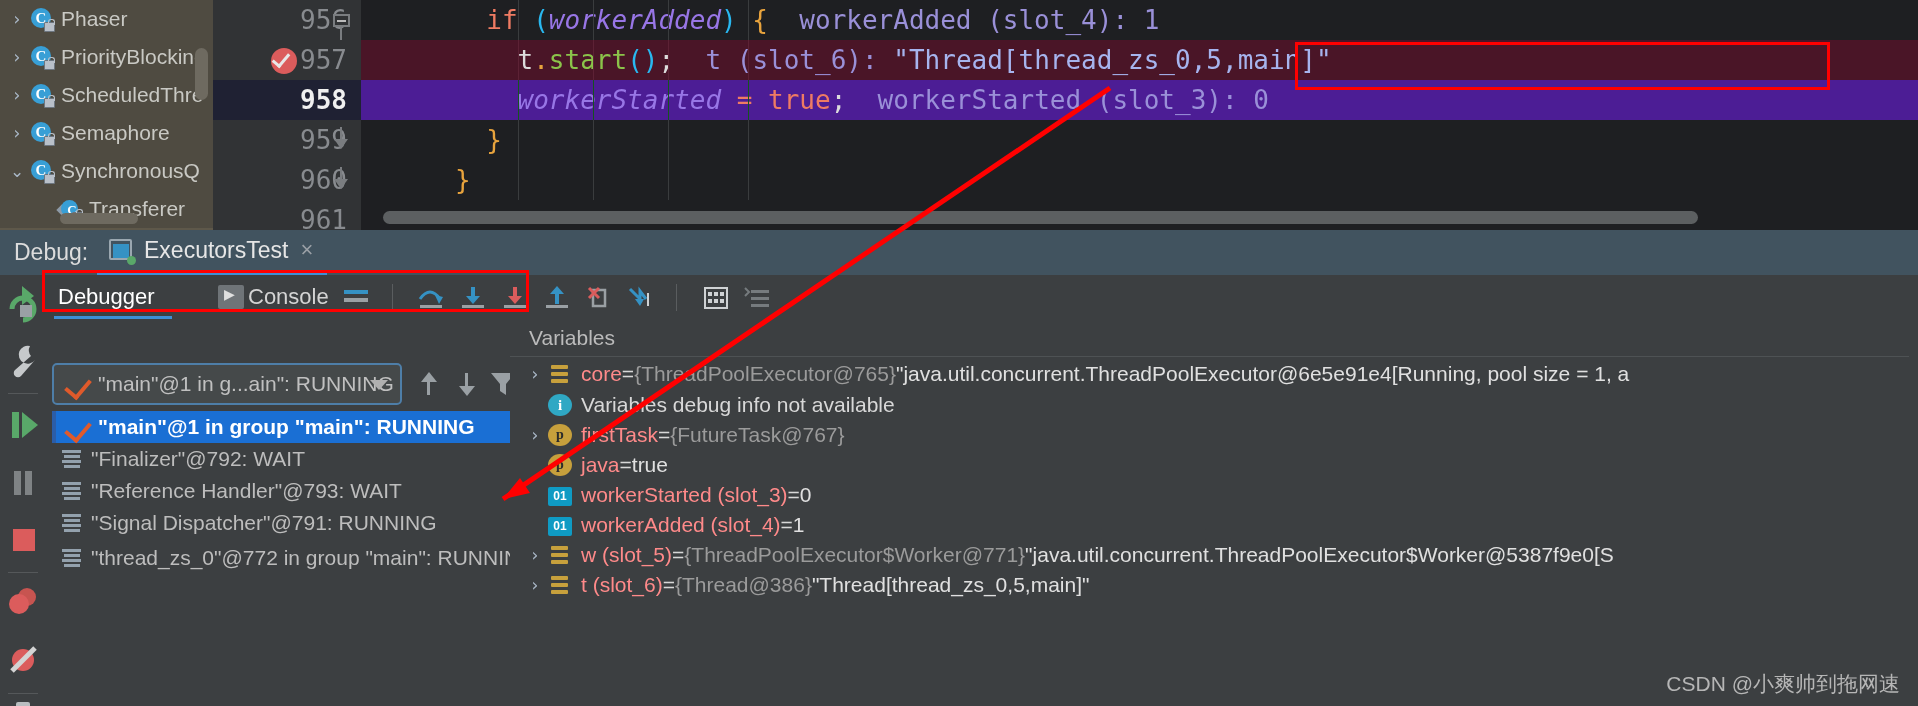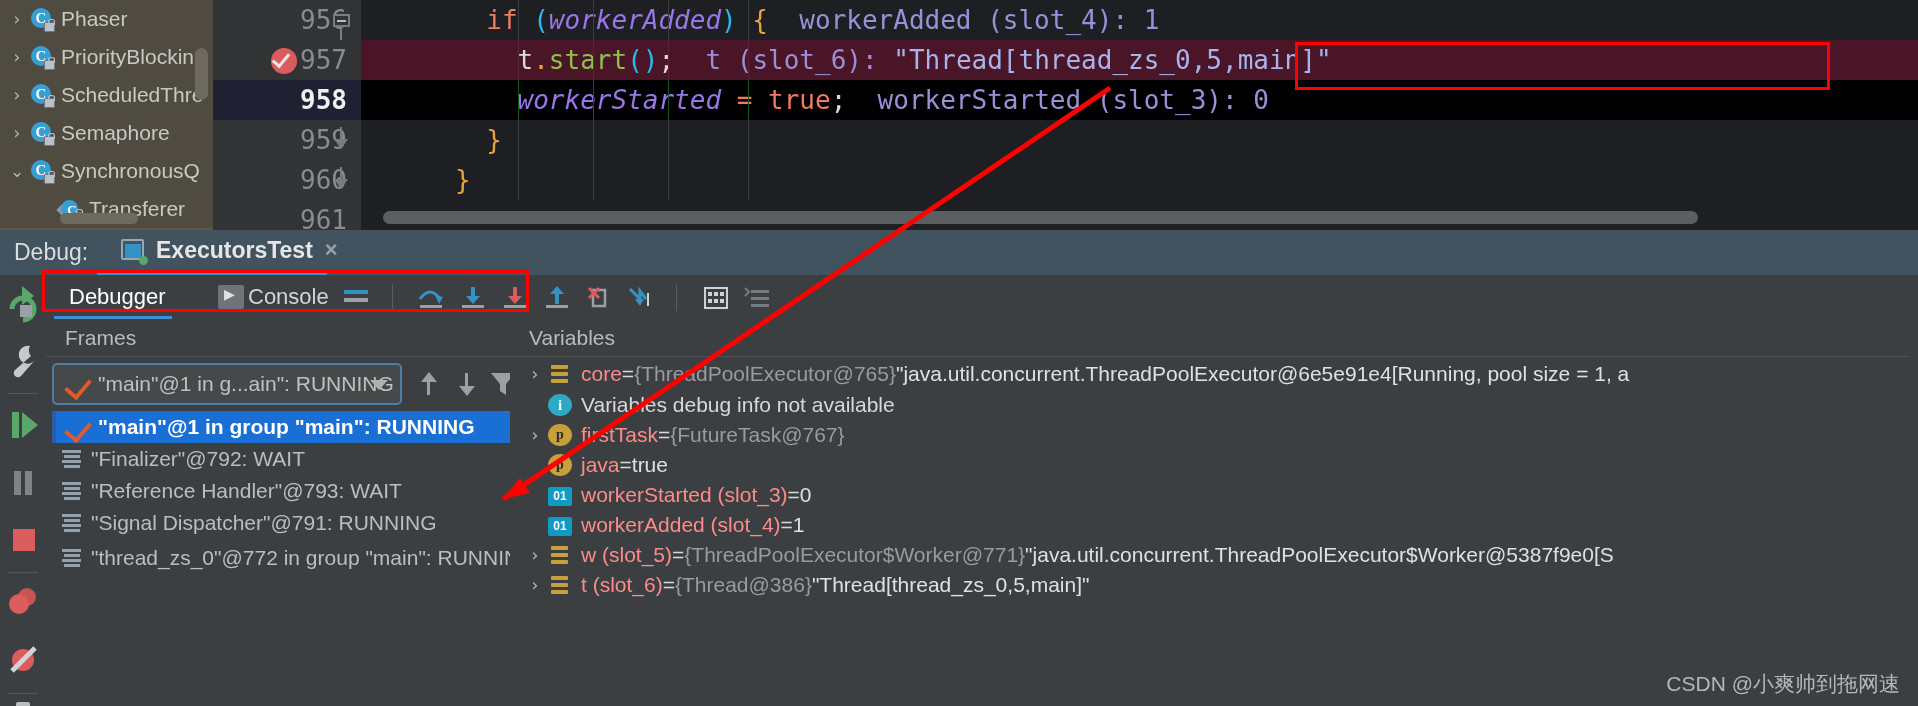--- a/index.html
+++ b/index.html
@@ -134,21 +134,21 @@
   .debug-panel { position:absolute; left:0; top:230px; width:1918px; height:476px; background:#3c3f41; }
 
   .debug-header {
     position:absolute; left:0; top:0; width:1918px; height:45px; background:#41535f;
   }
   .debug-title {
     position:absolute; left:14px; top:0; line-height:45px;
     color:#dcdcdc; font-size:23px;
   }
   .debug-tab {
-    position:absolute; left:121px; top:0; height:40px; display:flex; align-items:center;font-weight:bold;
+    position:absolute; left:109px; top:0; height:40px; display:flex; align-items:center;
   }
   .run-icon {
     position:relative; width:25px; height:25px; margin-right:10px;
   }
   .run-icon .outer { position:absolute; left:0; top:1px; width:23px; height:21px; border:2px solid #9aa7b0; border-radius:2px; }
   .run-icon .inner { position:absolute; left:4px; top:6px; width:16px; height:14px; background:#3592c4; }
   .run-icon .dot { position:absolute; right:-2px; bottom:-2px; width:9px; height:9px; background:#59a869; border-radius:50%; }
   .debug-tab-label { color:#e6e6e6; font-size:23px; }
   .tab-close { color:#9aa0a6; font-size:22px; margin-left:12px; }
   .tab-underline {
@@ -376,21 +376,21 @@
               <span class="tick"></span>
             </div>
         </div>
         <div class="code"><span class="pln">          </span><span class="pln">t</span><span class="brc">.</span><span class="mth">start</span><span class="par">(</span><span class="par">)</span><span class="semi">;</span><span class="inl">  t (slot_6): </span><span class="inls">"Thread[thread_zs_0,5,main]"</span></div>
         <div class="vline" style="left:305px;background:#5c2235"></div>
           <div class="vline" style="left:380px;background:#5c2235"></div>
         <div class="vline" style="left:455px;background:#5c2235"></div>
           <div class="vline" style="left:535px;background:#5c2235"></div>
       </div>
 
-      <div class="ed-line cur" style="top:80px;background:#000000">
+      <div class="ed-line cur" style="top:80px;background:#4c1d95">
         <div class="gutter">
           <span class="ln">958</span>
         </div>
         <div class="code"><span class="pln">          </span><span class="fld">workerStarted</span><span class="pln"> </span><span class="kw">=</span><span class="pln"> </span><span class="kw">true</span><span class="semi">;</span><span class="inl">  workerStarted (slot_3): 0</span></div>
         <div class="vline" style="left:305px;background:#15541f"></div>
           <div class="vline" style="left:380px;background:#15541f"></div>
         <div class="vline" style="left:455px;background:#15541f"></div>
           <div class="vline" style="left:535px;background:#15541f"></div>
       </div>
 
@@ -497,21 +497,21 @@
       <div class="rail-sep"></div>
       <div class="rail-btn">
         <svg width="46" height="58" viewBox="0 0 46 58">
           <rect x="16" y="6" width="14" height="10" rx="2" fill="#b9bdc0"></rect>
           <rect x="12" y="14" width="22" height="5" fill="#b9bdc0"></rect>
         </svg>
       </div>
     </div>
 
     <div class="toolbar">
-      <span class="tb-tab active" style="left:23px">Debugger</span>
+      <span class="tb-tab active" style="left:12px">Debugger</span>
       <div class="tb-underline" style="left:8px;width:118px"></div>
       <span class="console-icon" style="left:172px;top:10px"></span>
       <span class="tb-tab" style="left:202px">Console</span>
 
       <span class="tb-icon" style="left:296px">
         <svg width="30" height="26" viewBox="0 0 30 26">
           <rect x="2" y="5" width="24" height="4" fill="#3592c4"></rect>
           <rect x="2" y="13" width="24" height="4" fill="#9aa0a4"></rect>
         </svg>
       </span>
@@ -576,21 +576,20 @@
           <rect x="8" y="12" width="18" height="3" fill="#767b7e"></rect>
           <rect x="8" y="19" width="18" height="3" fill="#767b7e"></rect>
           <path d="M2 3 L6 7 L2 11" fill="none" stroke="#767b7e" stroke-width="2"></path>
         </svg>
       </span>
     </div>
 
     <div class="panels">
 
       <div class="frames-pane">
-        <div class="pane-header">Frames</div>
 
         <div class="thread-combo">
           <span class="check-icon"></span>
           <span class="combo-label">"main"@1 in g...ain": RUNNING</span>
           <span class="combo-caret"></span>
         </div>
 
         <span class="combo-tool" style="left:366px">
           <svg width="34" height="34" viewBox="0 0 34 34">
             <rect x="15" y="8" width="3" height="20" fill="#9aa0a4"></rect>

